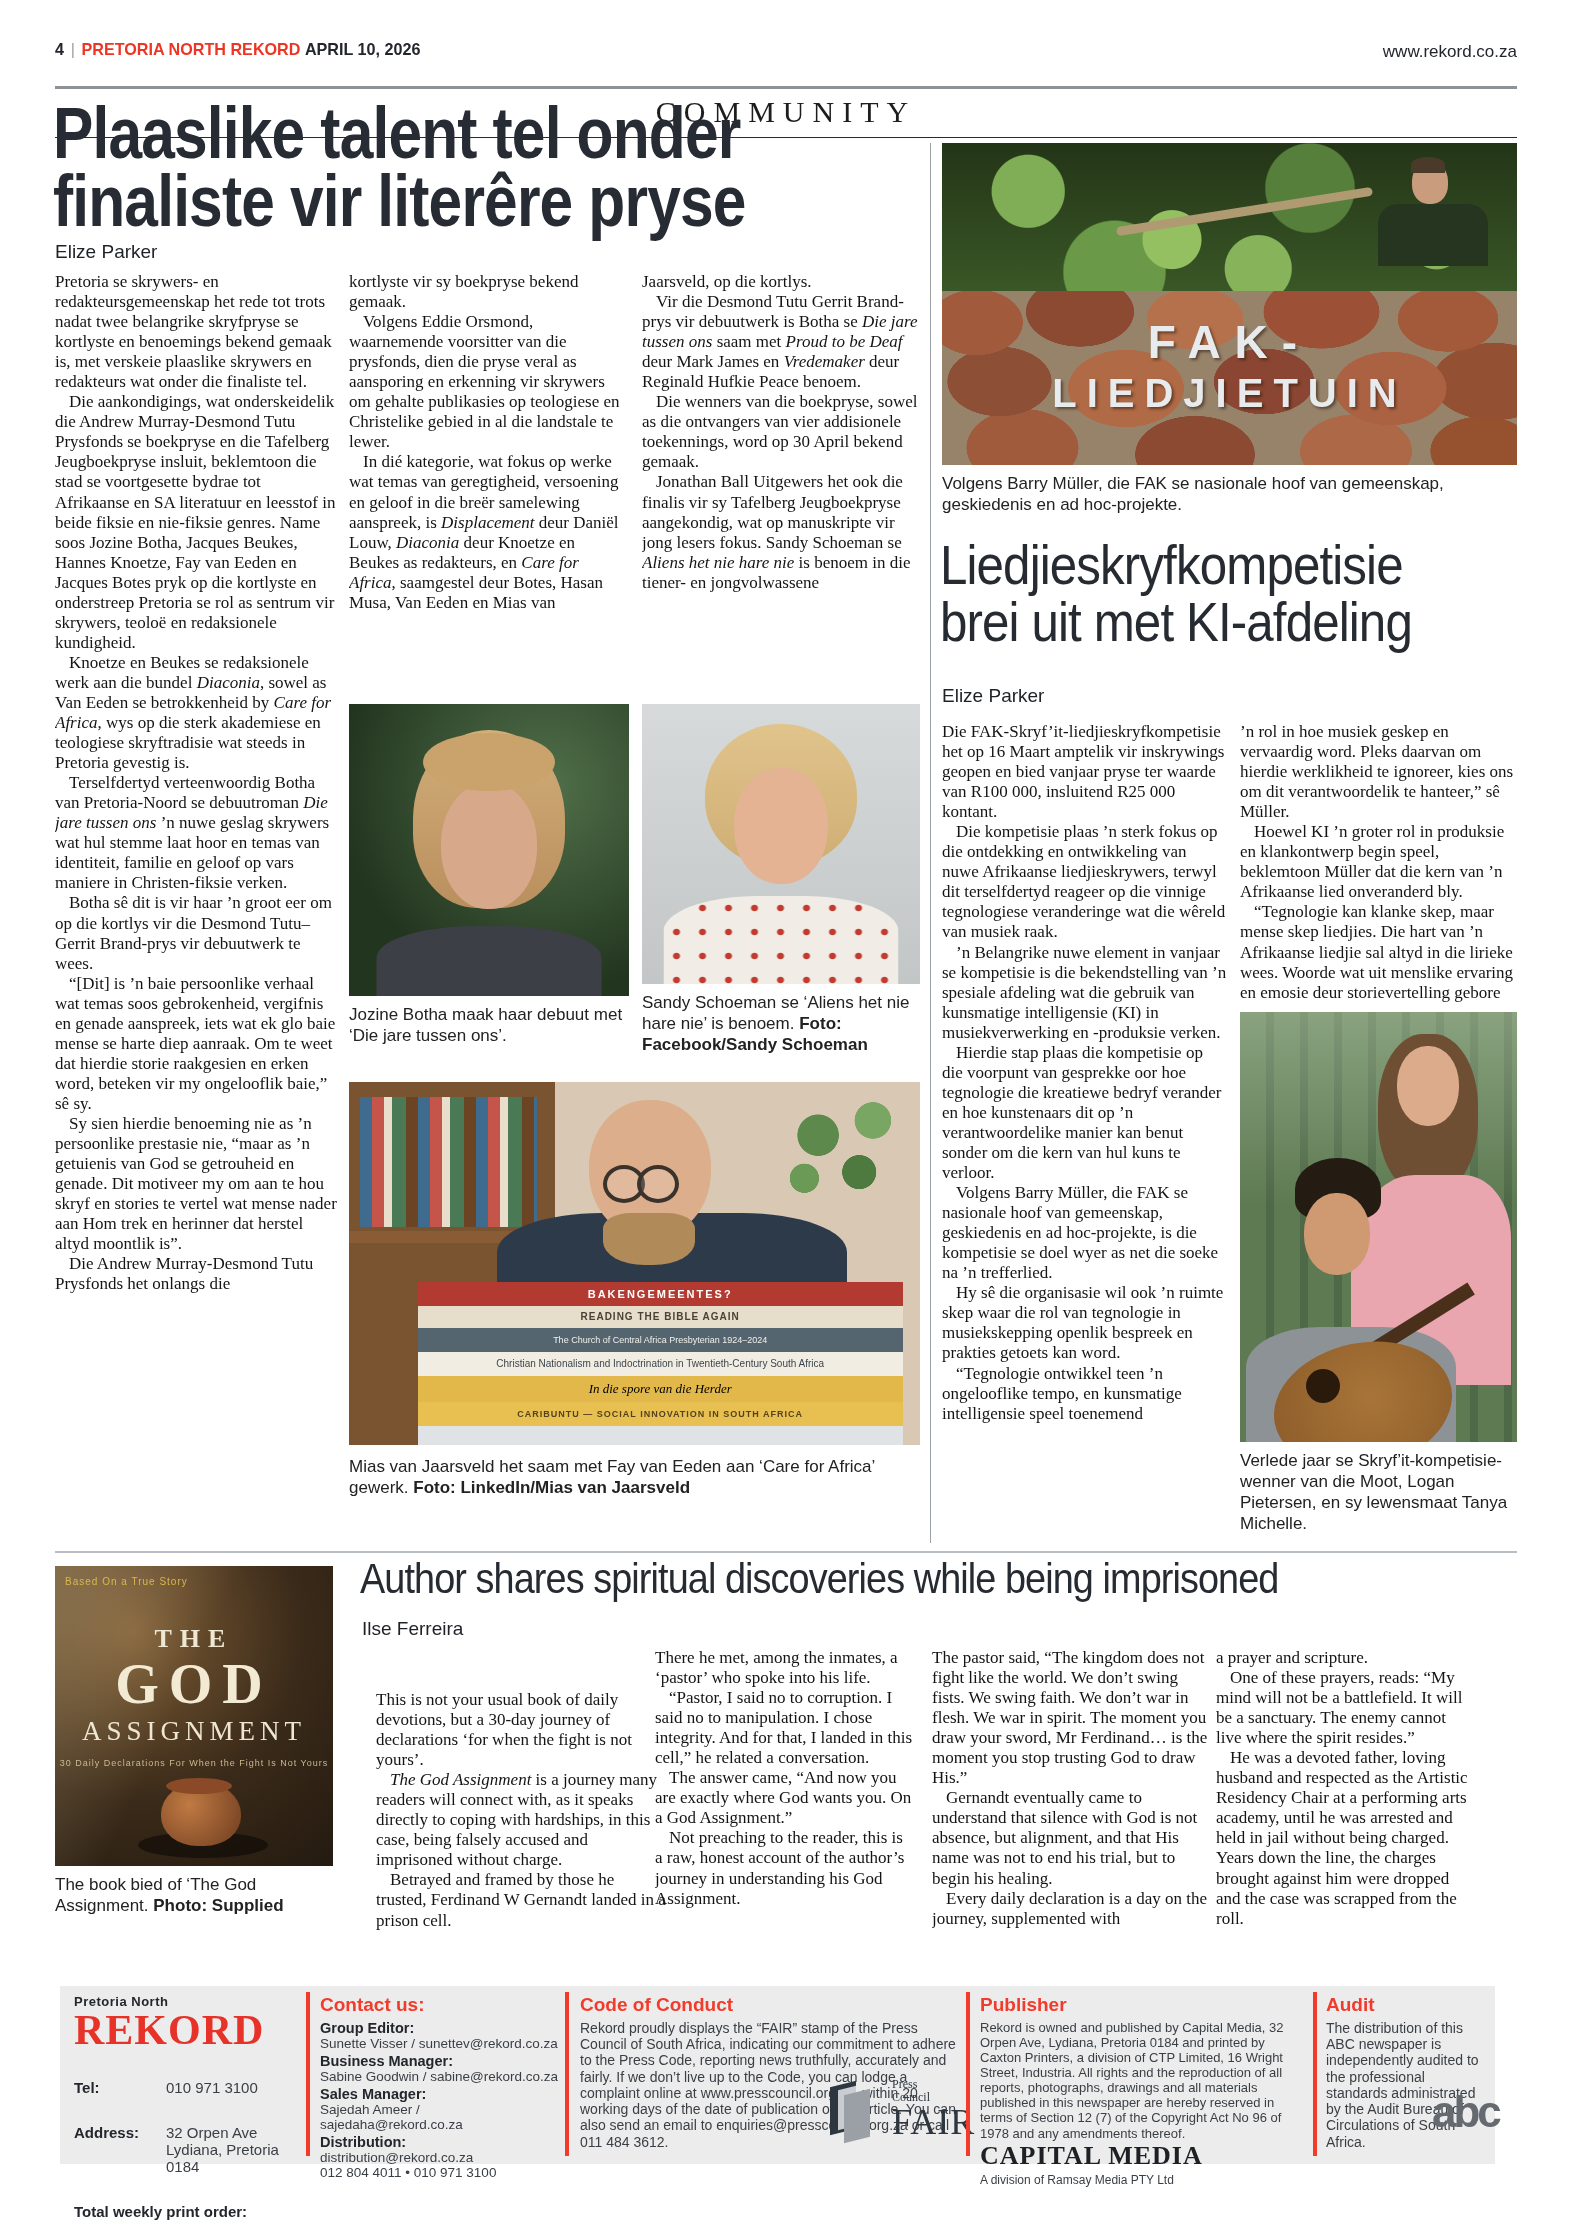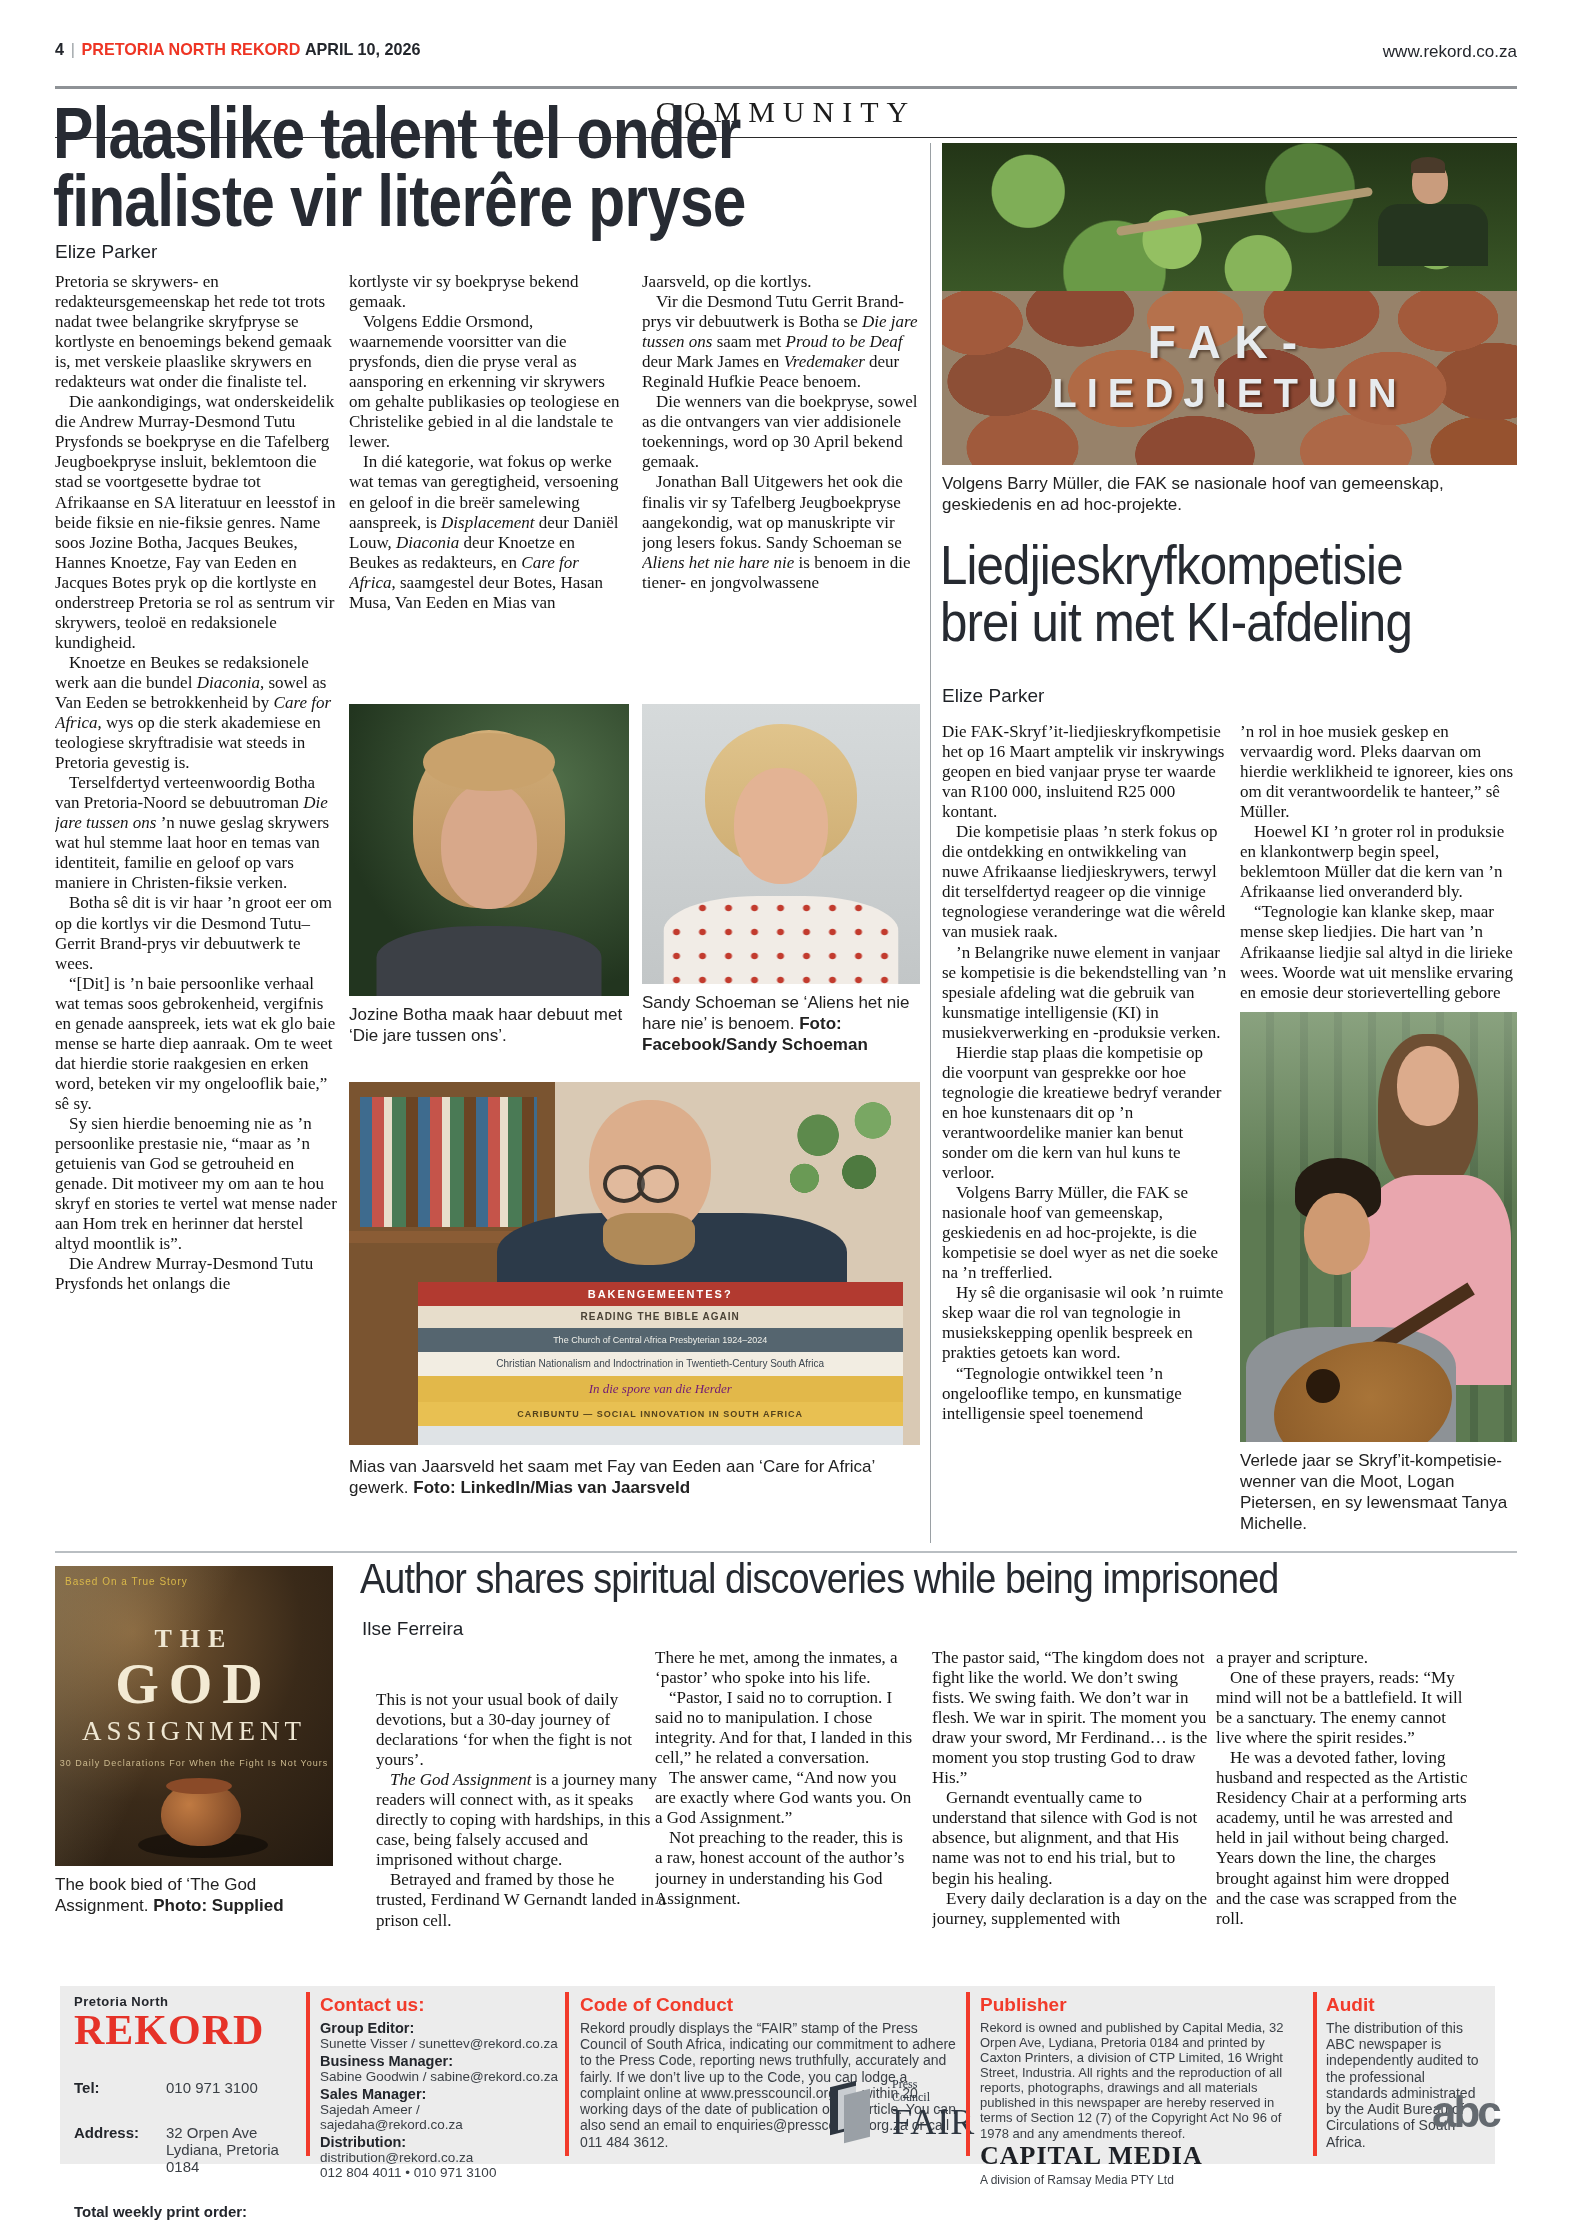--- a/index.html
+++ b/index.html
@@ -228,21 +228,21 @@
   <div class="ms-shoulders"></div>
   <div class="ms-head"></div>
   <div class="ms-glass1"></div>
   <div class="ms-glass2"></div>
   <div class="ms-beard"></div>
   <div class="ms-stack">
     <div class="spine" style="top:0;height:24px;background:#b23a30;color:#fff;font-weight:bold;font-size:11px;line-height:24px;letter-spacing:2px;">BAKENGEMEENTES?</div>
     <div class="spine" style="top:24px;height:22px;background:#e7ddcb;color:#4a4236;font-weight:bold;font-size:10px;line-height:22px;letter-spacing:1px;">READING THE BIBLE AGAIN</div>
     <div class="spine" style="top:46px;height:24px;background:#55656f;color:#f0f0ea;font-size:9px;line-height:24px;">The Church of Central Africa Presbyterian 1924–2024</div>
     <div class="spine" style="top:70px;height:24px;background:#f2ede2;color:#3c4650;font-size:10px;line-height:24px;">Christian Nationalism and Indoctrination in Twentieth-Century South Africa</div>
-    <div class="spine" style="top:94px;height:26px;background:#e2b84a;color:#701a75;font-family:'Liberation Serif',serif;font-style:italic;font-size:13px;line-height:26px;">In die spore van die Herder</div>
+    <div class="spine" style="top:94px;height:26px;background:#e2b84a;color:#000000;font-family:'Liberation Serif',serif;font-style:italic;font-size:13px;line-height:26px;">In die spore van die Herder</div>
     <div class="spine" style="top:120px;height:24px;background:#e8c052;color:#54421c;font-weight:bold;font-size:9px;line-height:24px;letter-spacing:1px;">CARIBUNTU — SOCIAL INNOVATION IN SOUTH AFRICA</div>
     <div class="spine" style="top:144px;height:20px;background:#dfe3e6;"></div>
   </div>
 </div>
 <div class="abs caption" style="left:349px;top:1456px;width:571px;">
   <span>Mias van Jaarsveld het saam met Fay van Eeden aan ‘Care for Africa’ gewerk.</span> <b>Foto: LinkedIn/Mias van Jaarsveld</b>
 </div>
 
 <div class="abs vdiv" style="left:930px;top:143px;height:1400px;"></div>
 

